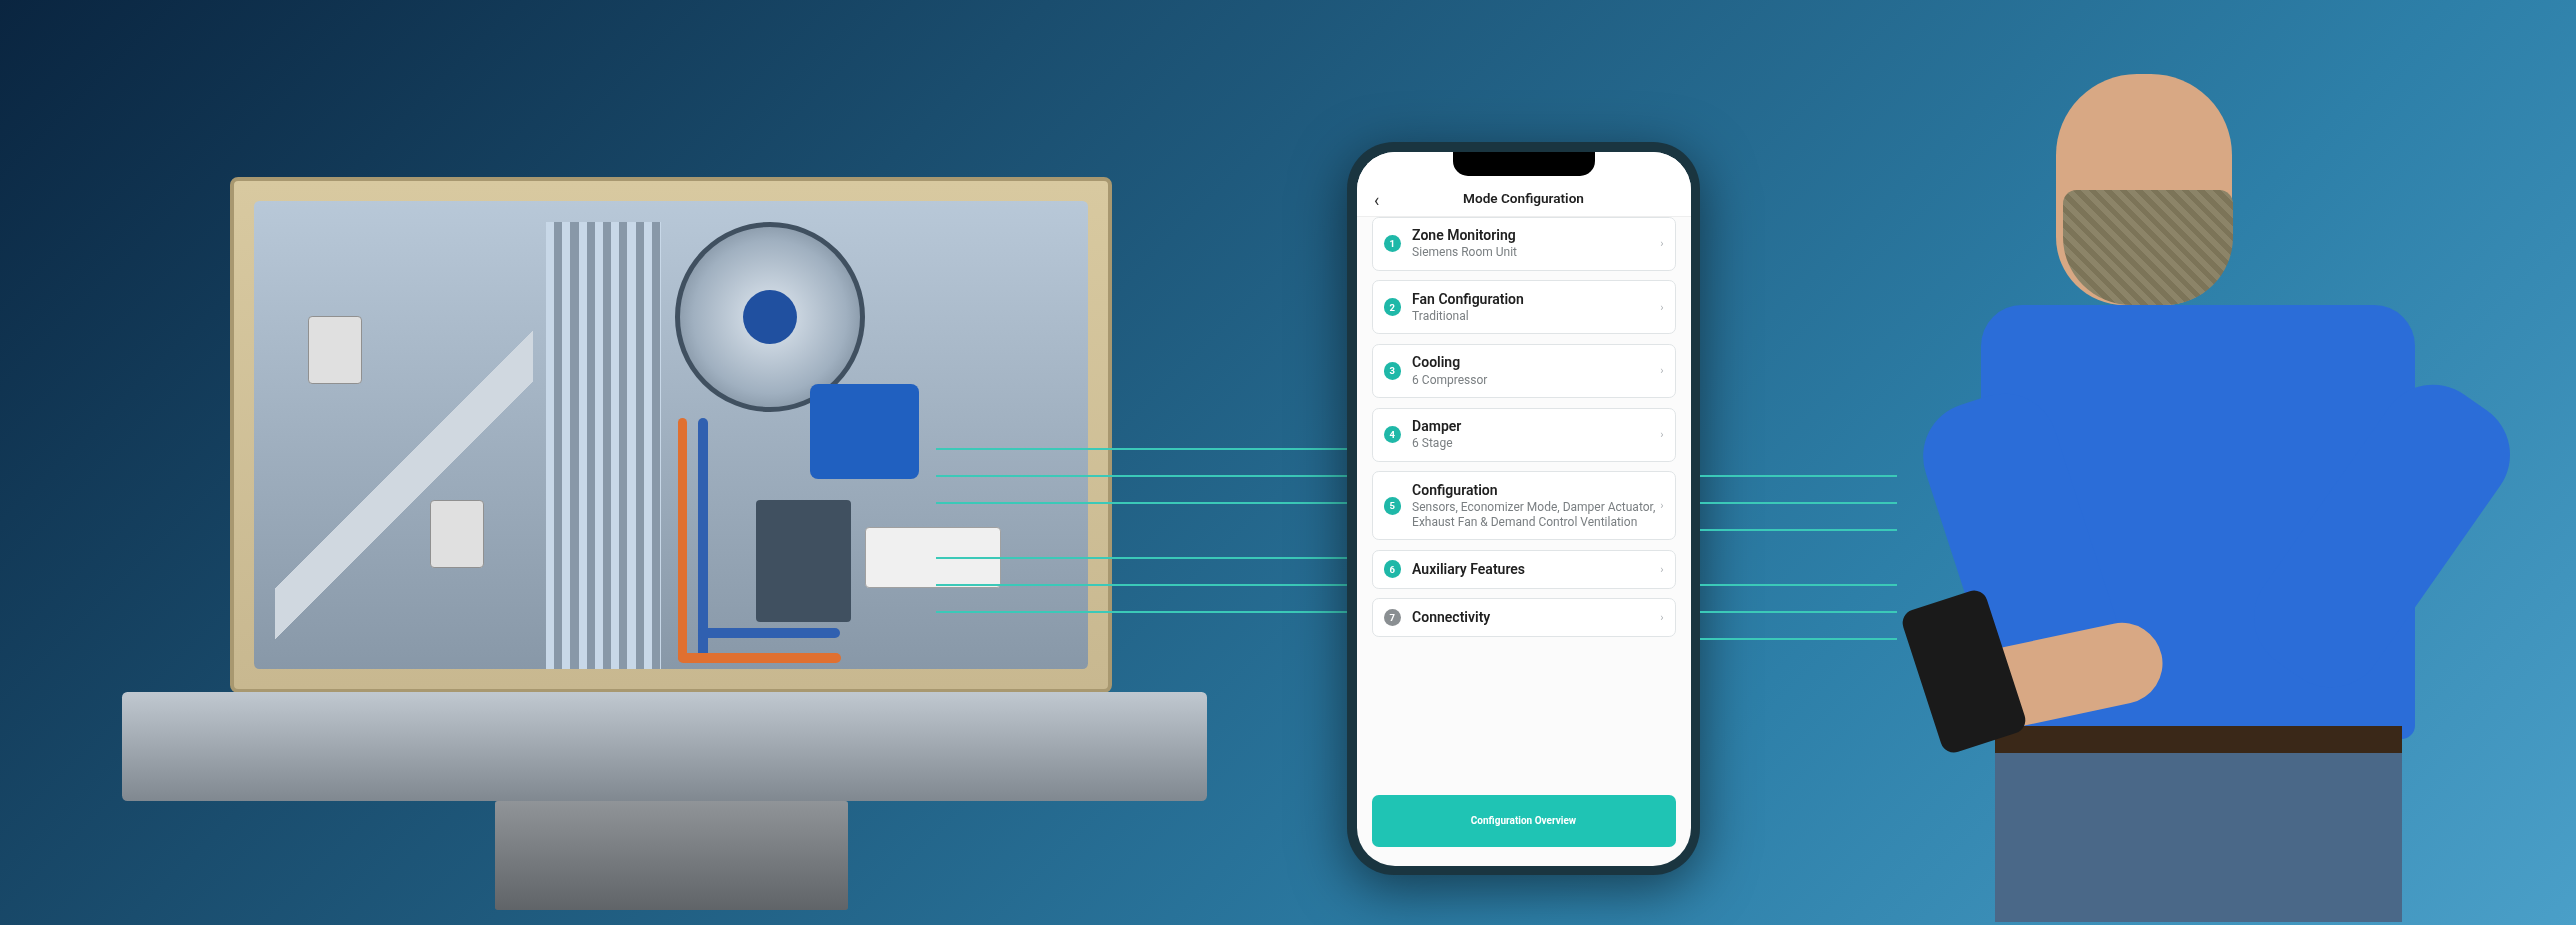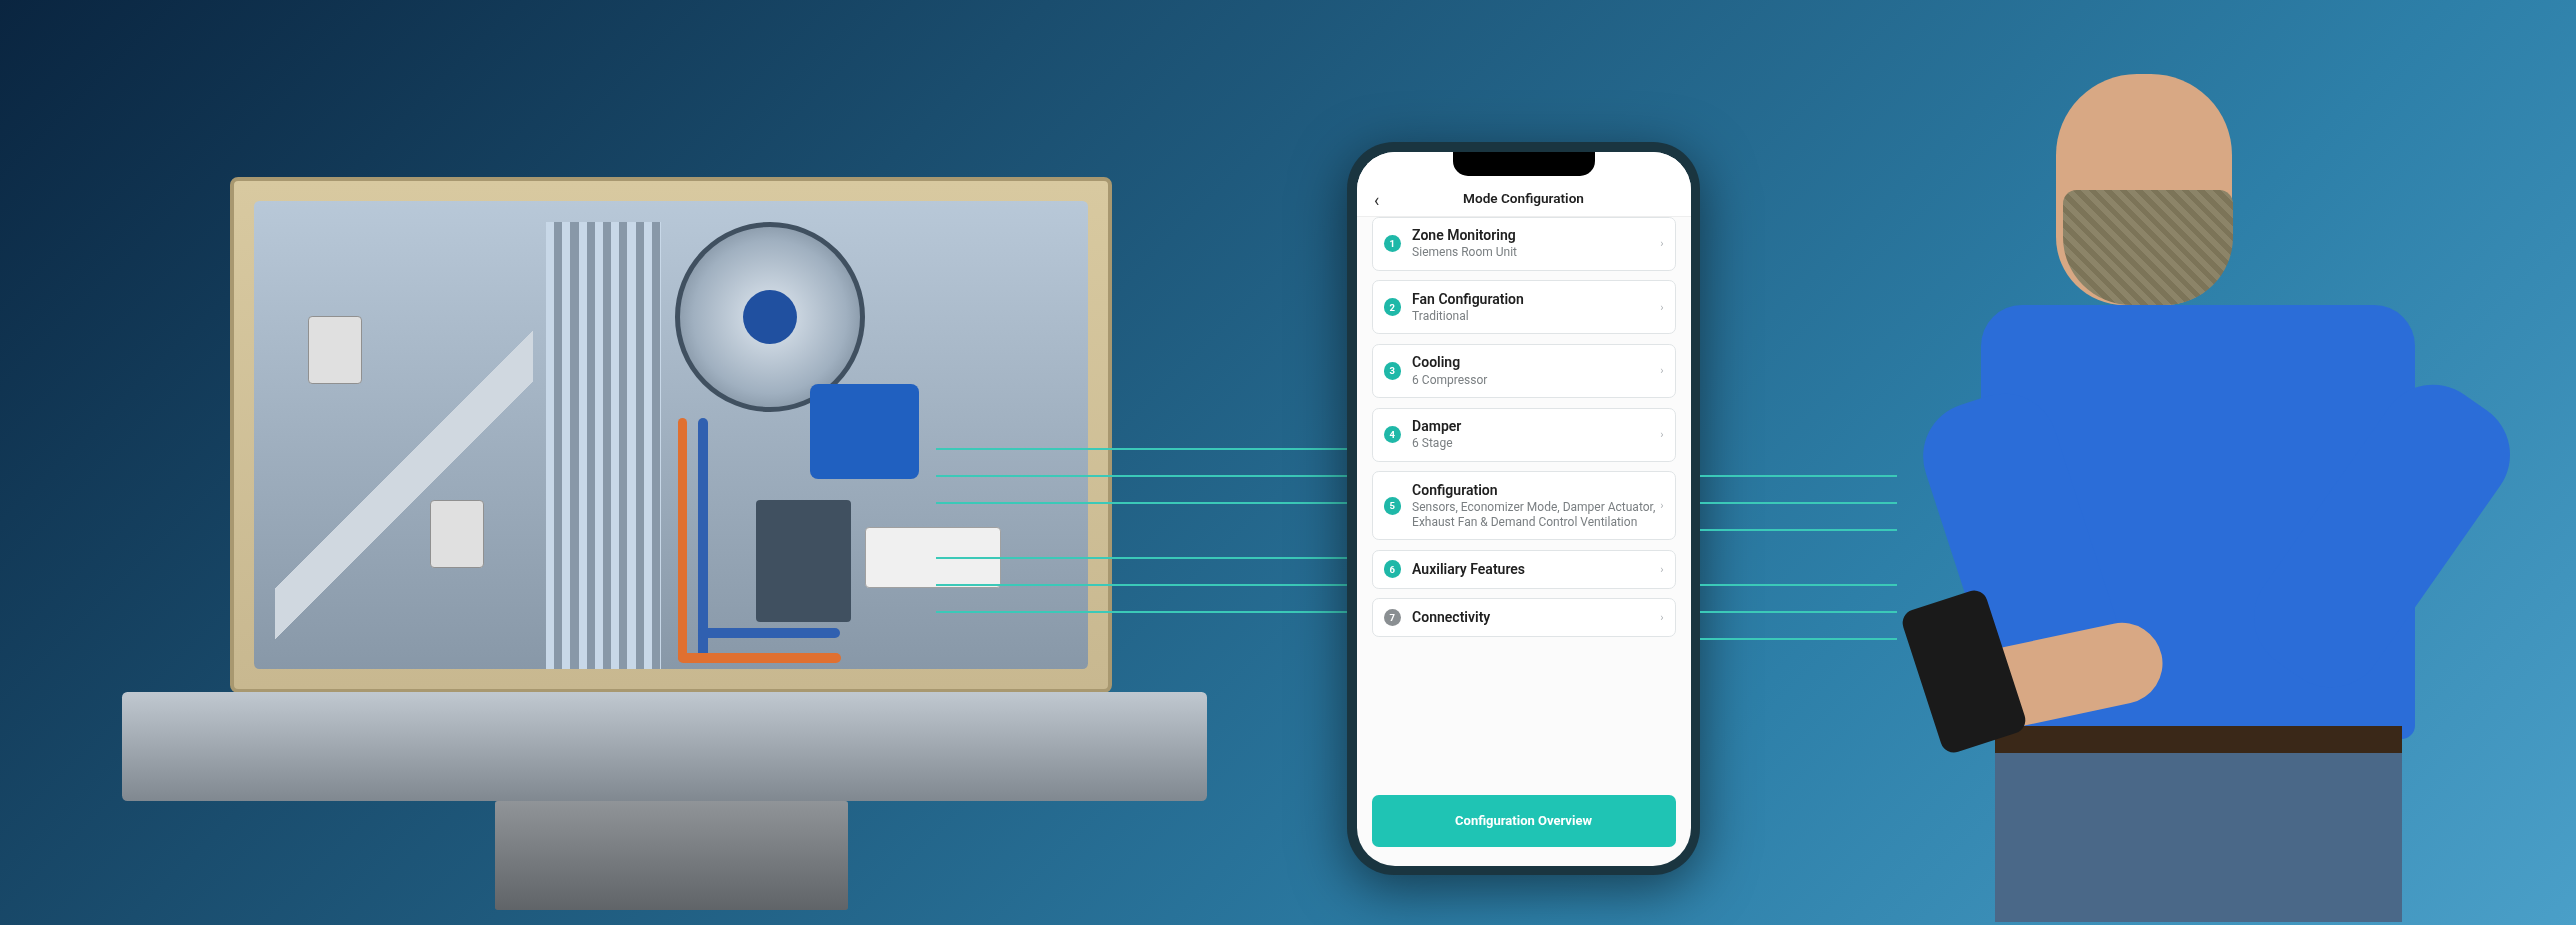--- a/index.html
+++ b/index.html
@@ -270,21 +270,21 @@
     flex-shrink: 0;
   }
   .phone-cta {
     position: absolute;
     left: 15px;
     right: 15px;
     bottom: 19px;
     height: 52px;
     background: #1fc4b4;
     color: #fff;
-    font-size: 13px;
+    font-size: 10px;
     font-weight: 700;
     border-radius: 6.8px;
     display: flex;
     align-items: center;
     justify-content: center;
     cursor: pointer;
   }
 
   
   .conn-lines-r {

